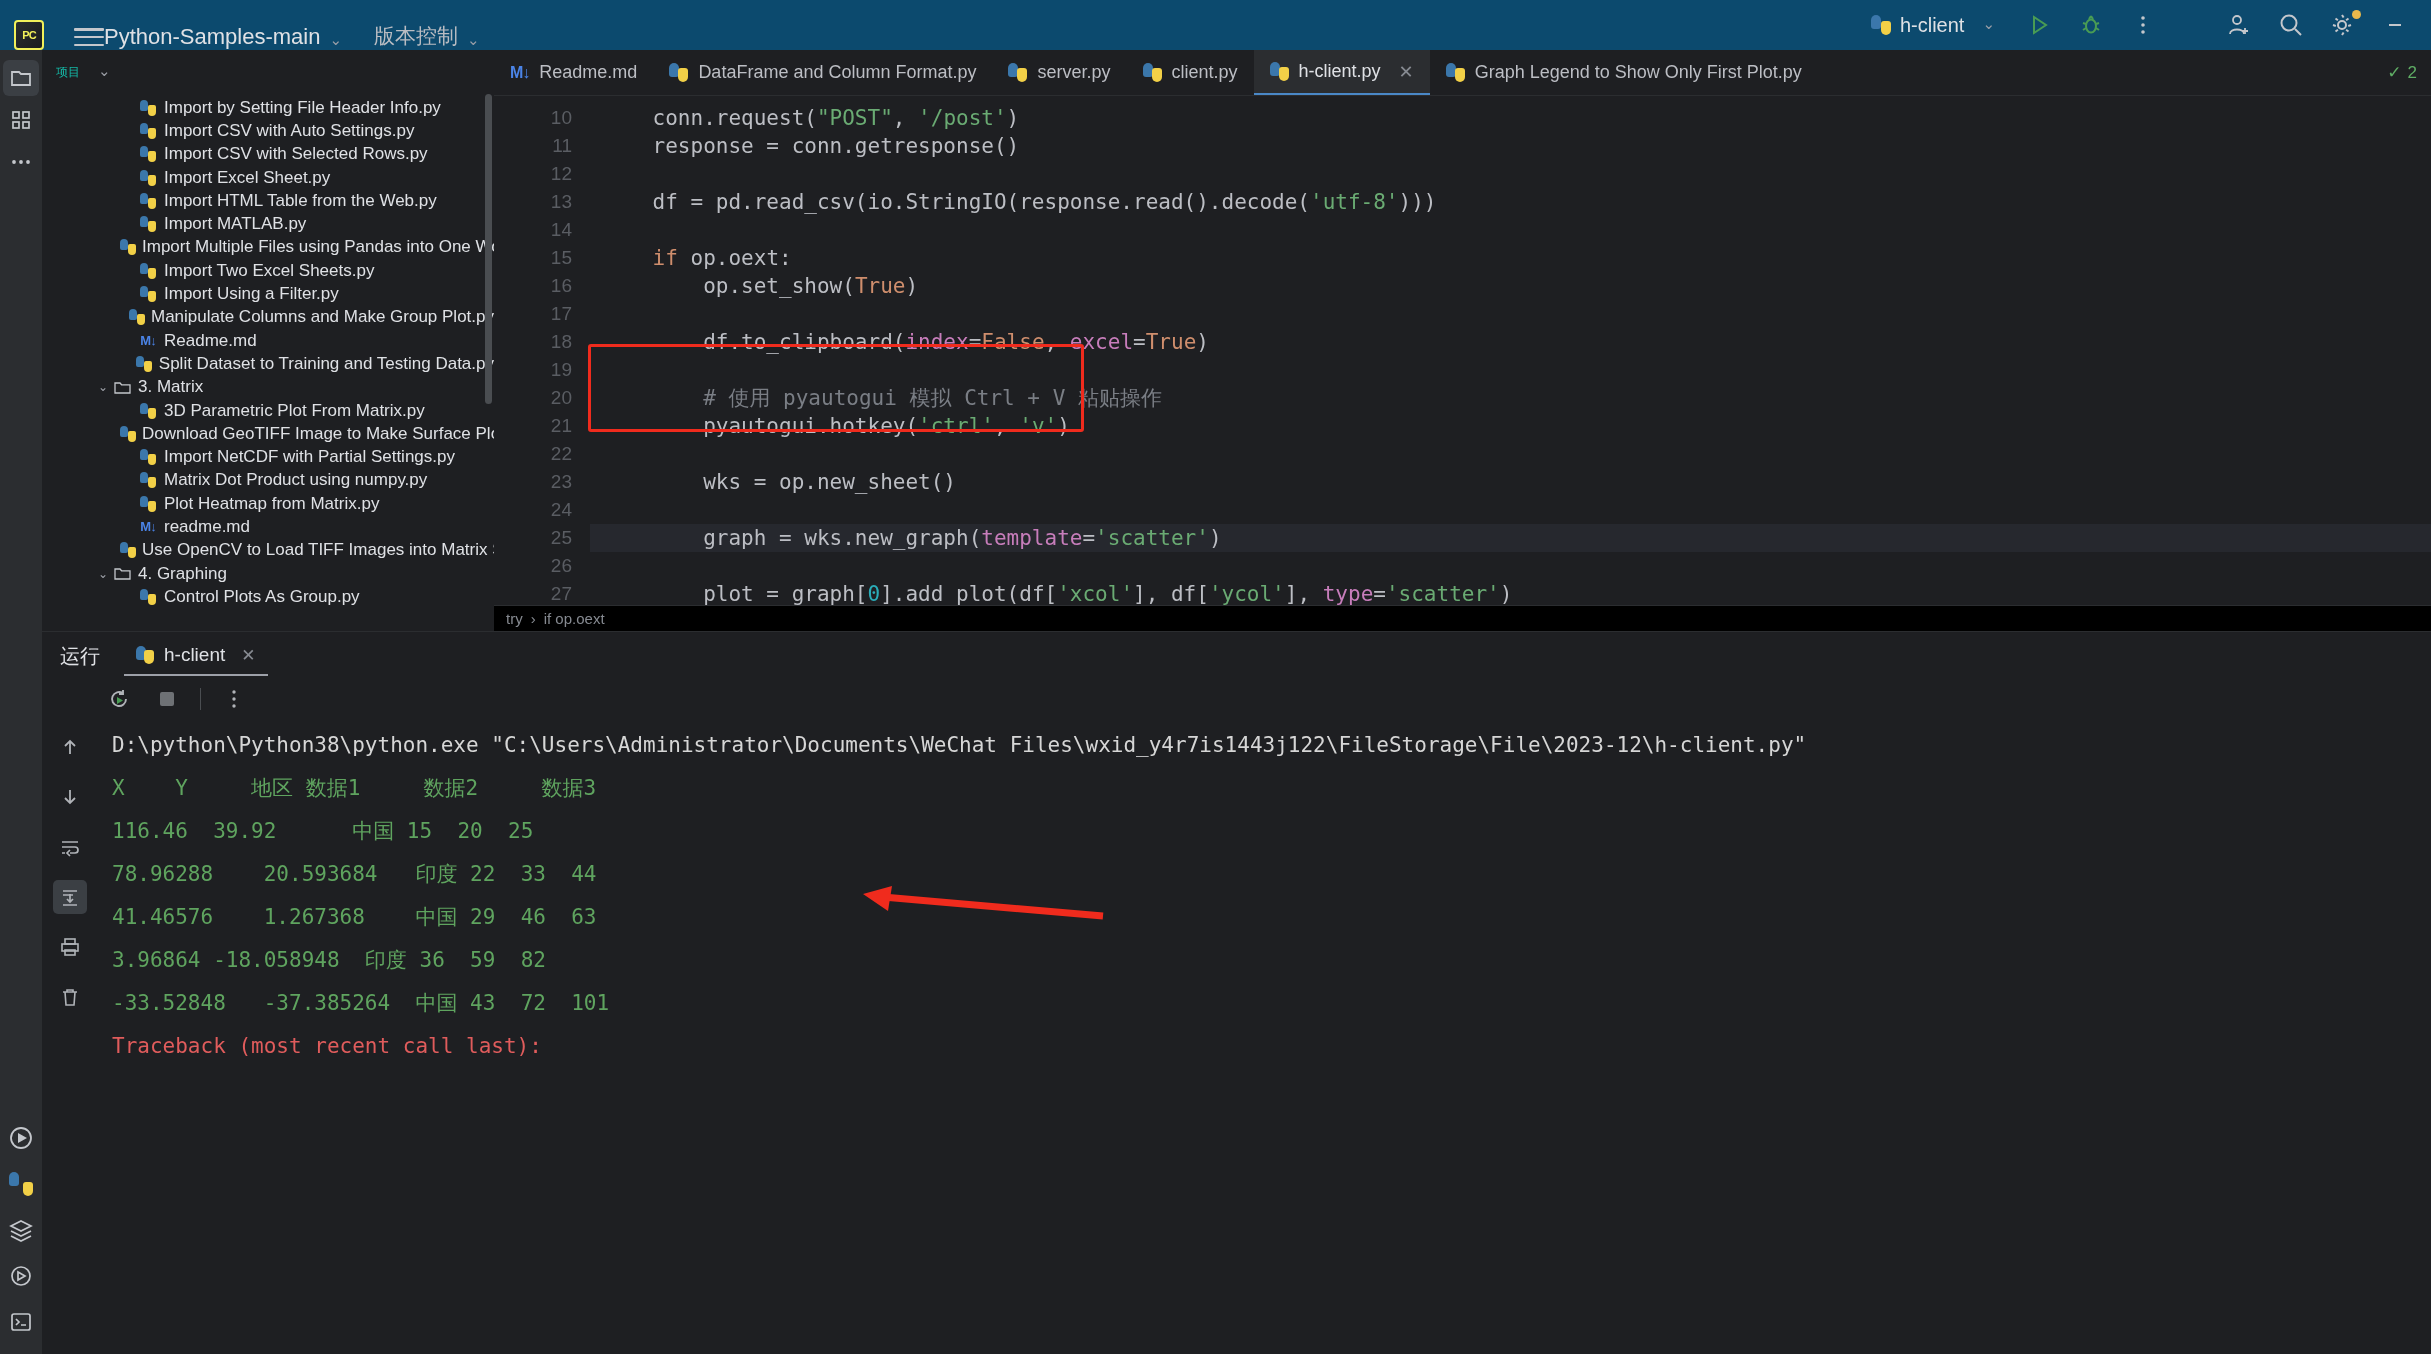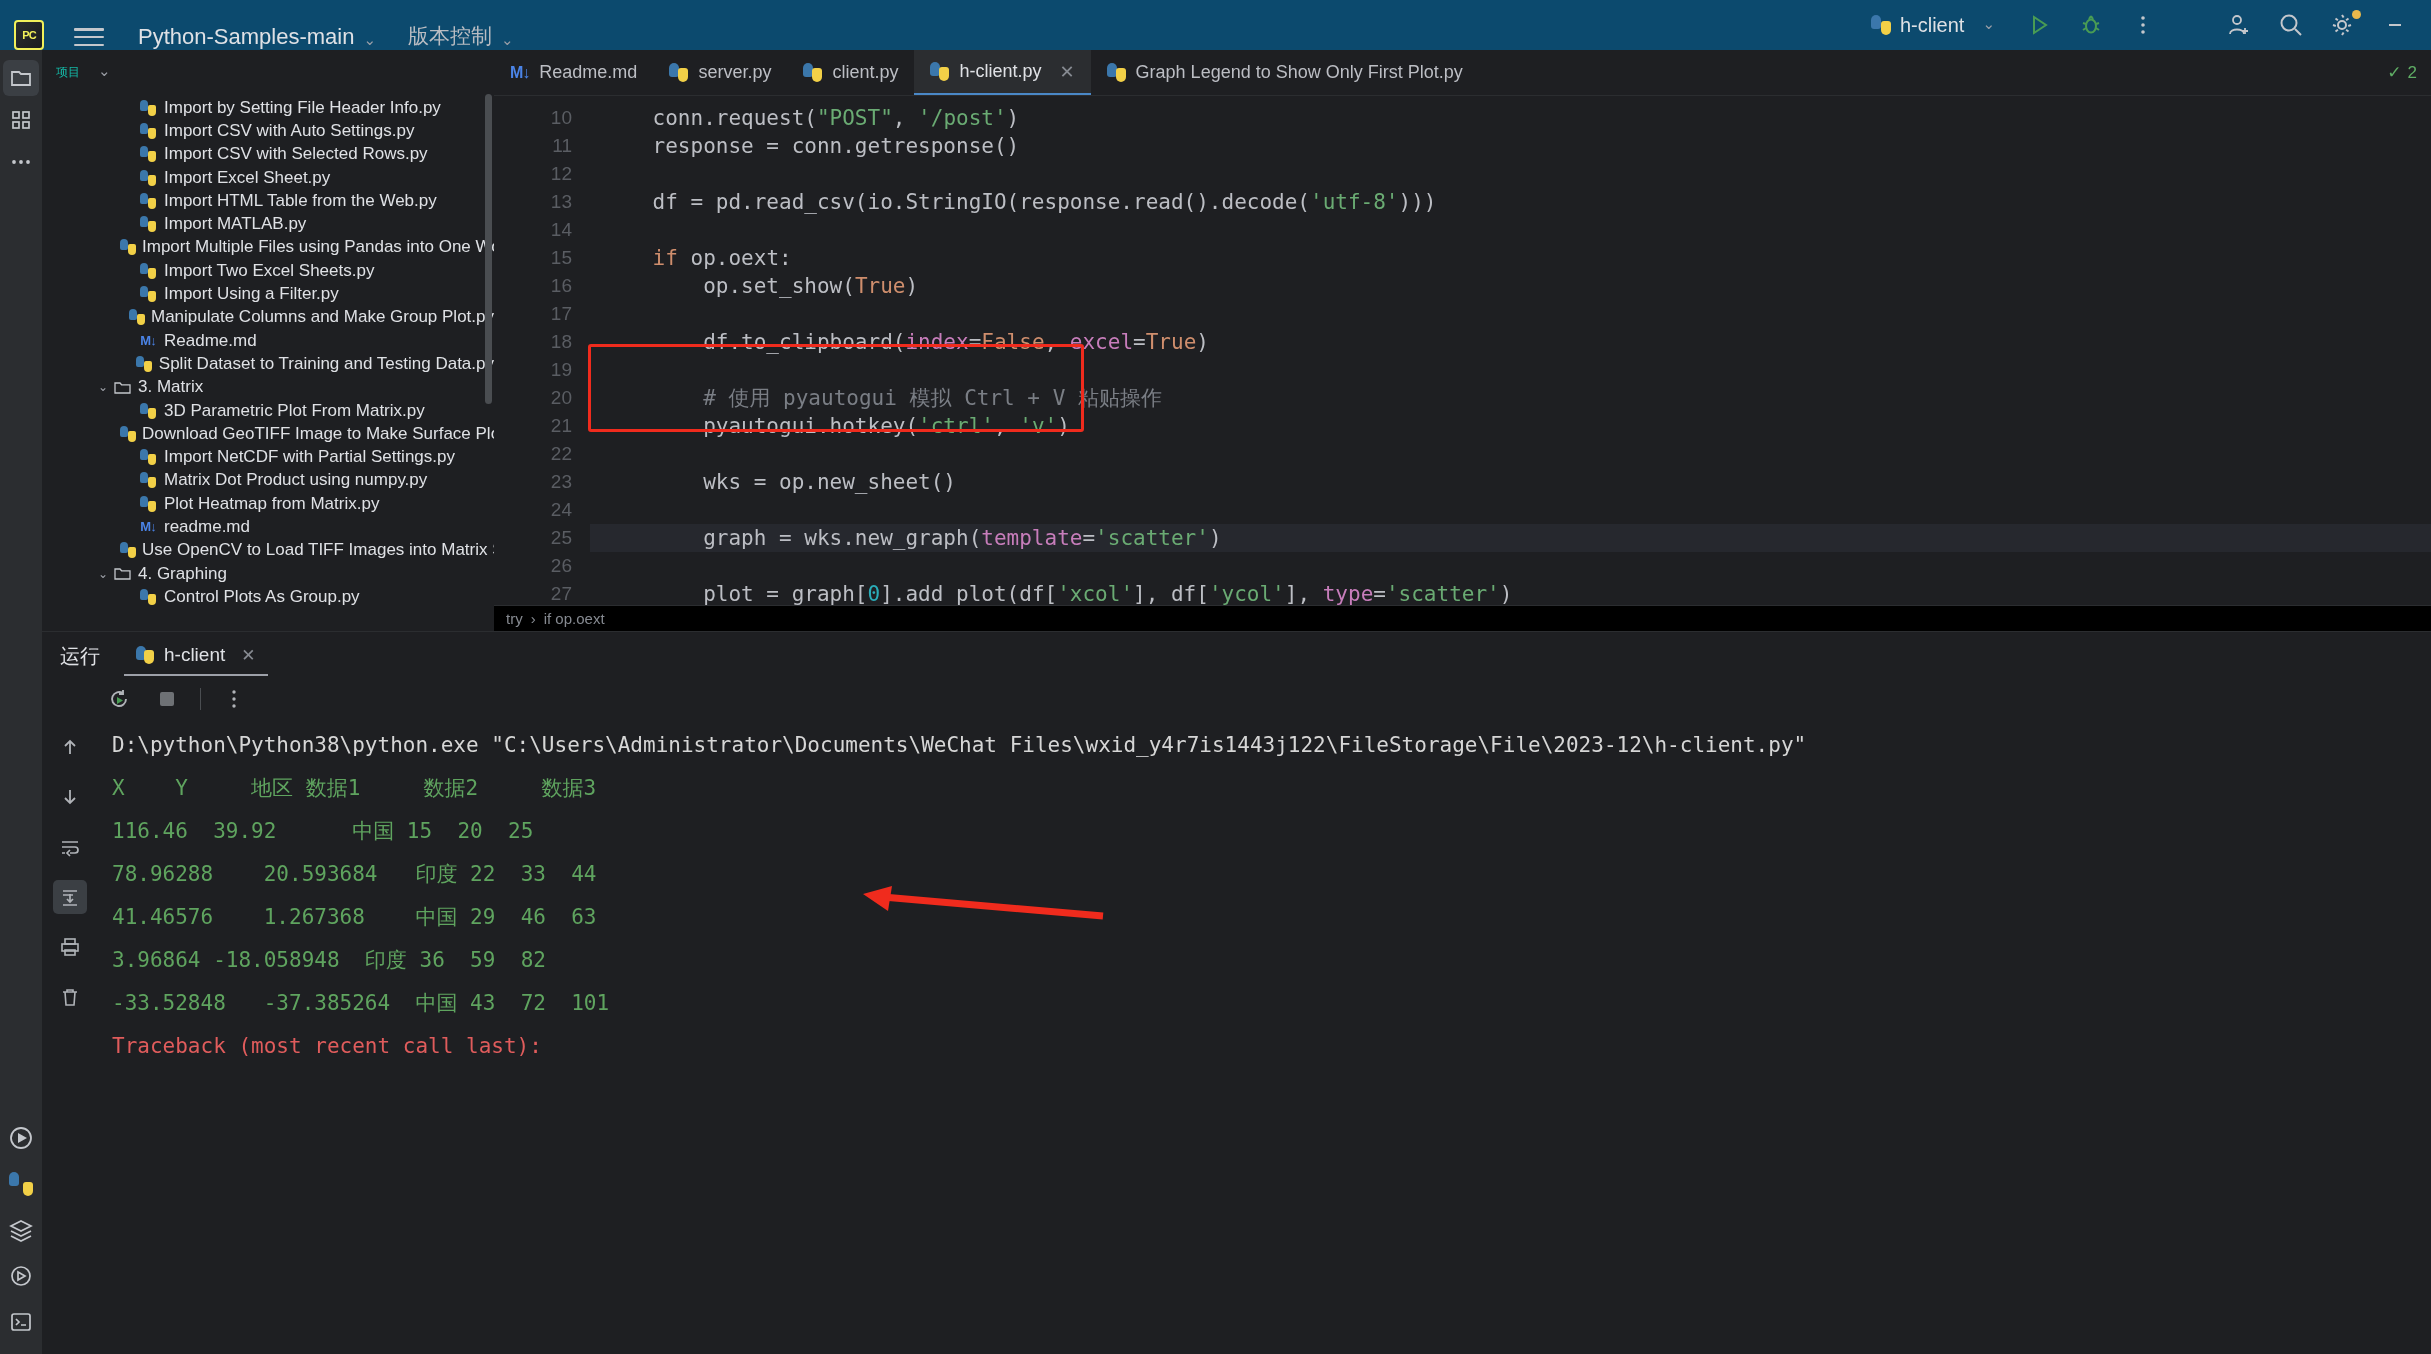--- a/index.html
+++ b/index.html
@@ -18,21 +18,21 @@
   }
   .tb-logo{
     width:30px;height:30px;margin-left:14px;border-radius:4px;
     background:linear-gradient(135deg,#2b2d30,#1b1c1e);
     border:2px solid #f2f05a; display:flex;align-items:center;justify-content:center;
     font-size:11px;font-weight:bold;color:#f2f05a;letter-spacing:-1px;
   }
   .burger{ margin-left:30px; width:30px;height:26px; display:flex;flex-direction:column;
     justify-content:space-between; padding:4px 0; cursor:pointer;}
   .burger i{ display:block;height:2.5px;background:#c4c7cc;border-radius:1px;}
-  .proj-name{ margin-left:34px; font-size:22px; color:#dfe1e5; }
+  .proj-name{ font-size:22px; color:#dfe1e5; }
   .chev{ font-size:15px; color:#9da0a8; margin-left:9px; position:relative; top:-1px;}
   .vcs{ margin-left:32px; font-size:21px; color:#b9bcc2; }
   .tb-right{ position:absolute; right:0; top:0; height:50px; display:flex; align-items:center; gap:0px;}
   .runcfg{ display:flex; align-items:center; gap:9px; font-size:20px; color:#dfe1e5;
      padding:4px 10px; border-radius:5px; margin-right:8px;}
   .pyico{ width:20px;height:20px; position:relative; display:inline-block;}
   .pyico:before,.pyico:after{content:"";position:absolute;width:10px;height:14px;border-radius:5px 5px 3px 3px;}
   .pyico:before{background:#3b77ab;left:0;top:0;}
   .pyico:after{background:#f2d047;right:0;bottom:0;border-radius:3px 3px 5px 5px;}
   .ticon{ width:52px;height:50px; display:flex;align-items:center;justify-content:center;cursor:pointer;}
@@ -416,20 +416,26 @@
         <div class="editorcol">
           <div class="tabbar" id="tabbar">
               <div class="tab">
                 <span><span class="mdico" style="font-size:16px">M↓</span></span>
                 <span>Readme.md</span>
               </div>
               <div class="tab">
                 <span>
                   <span class="pyico" style="width:19px;height:19px;display:block"></span>
                 </span>
+                <span>DataFrame and Column Format.py</span>
+              </div>
+              <div class="tab">
+                <span>
+                  <span class="pyico" style="width:19px;height:19px;display:block"></span>
+                </span>
                 <span>server.py</span>
               </div>
               <div class="tab">
                 <span>
                   <span class="pyico" style="width:19px;height:19px;display:block"></span>
                 </span>
                 <span>client.py</span>
               </div>
               <div class="tab active">
                 <span>

